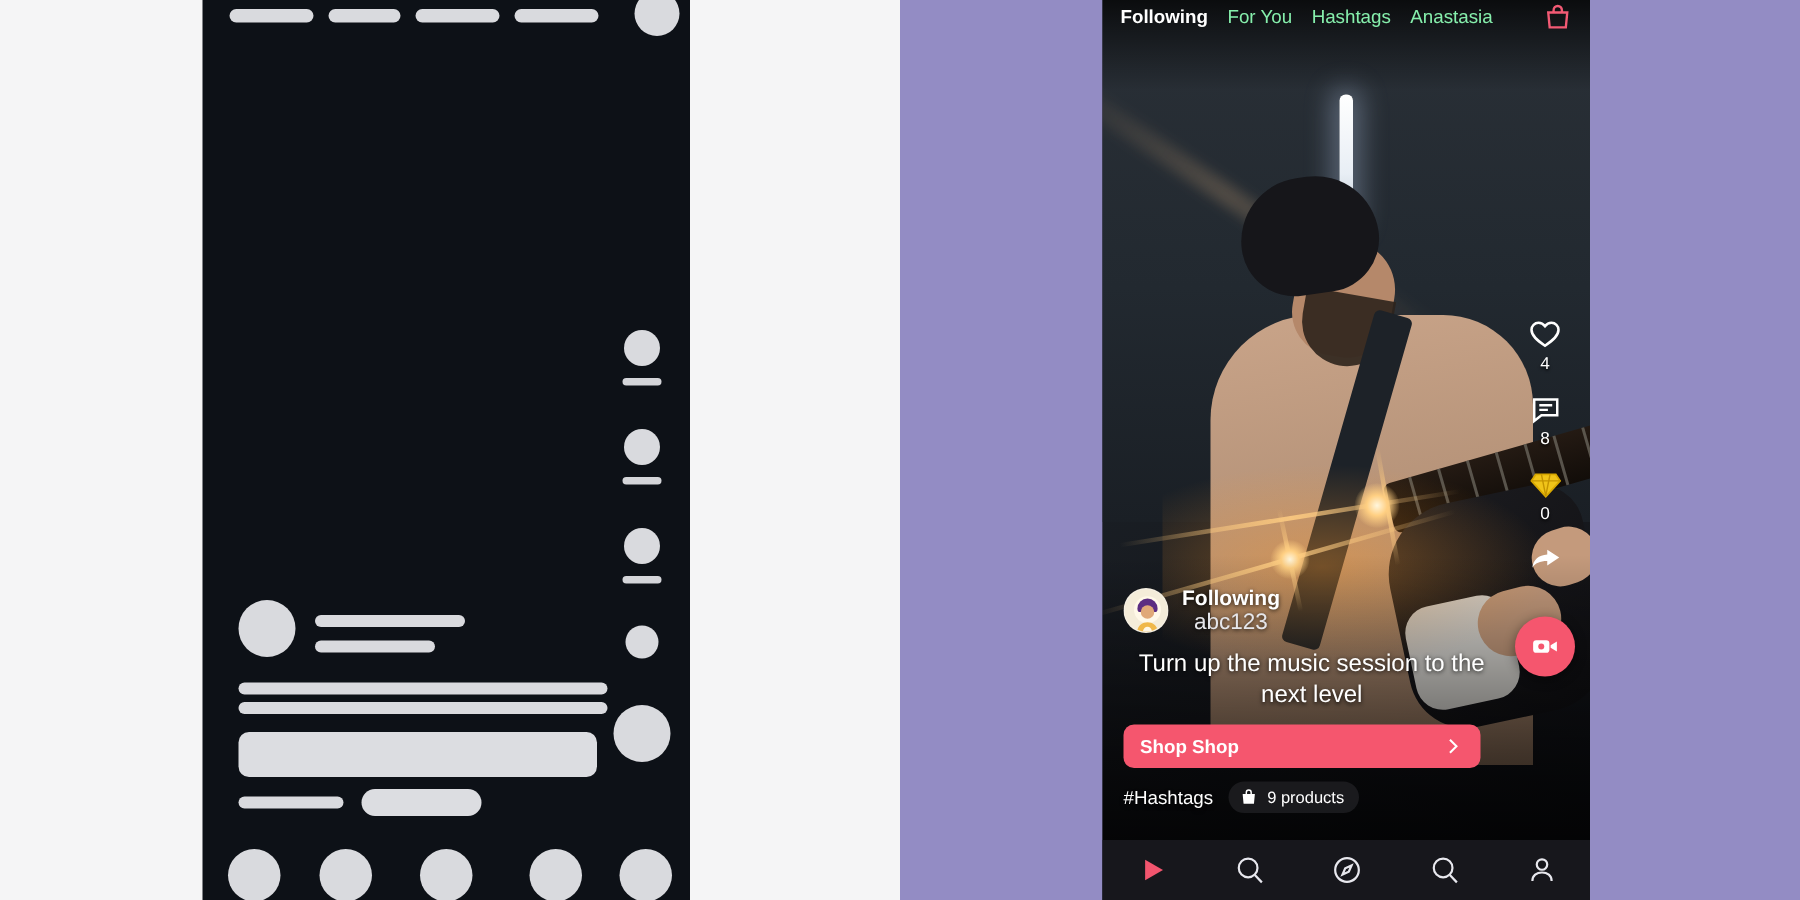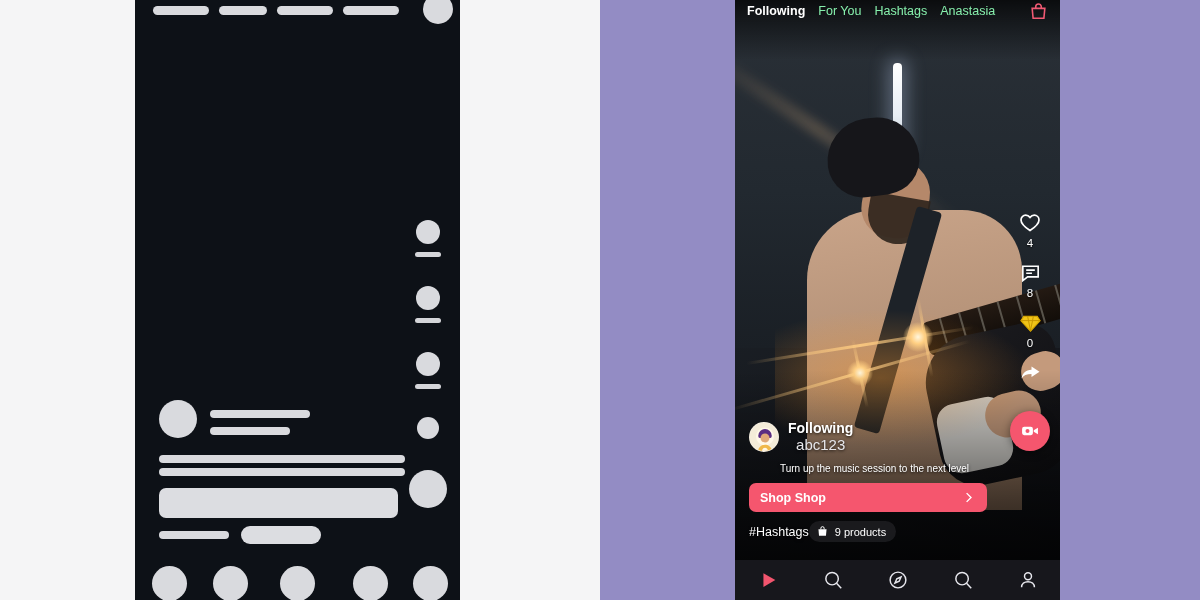--- a/index.html
+++ b/index.html
@@ -157,28 +157,28 @@
   
   .meta { position:absolute; left:14px; right:60px; bottom:58px; }
   .user-row { display:flex; align-items:center; gap:9px; margin-bottom:7px; }
   .avatar {
     width:30px; height:30px; border-radius:50%; overflow:hidden;
     background:#f2ead8; flex:none; position:relative;
     border:1px solid rgba(255,255,255,.25);
   }
   .uname { color:#fff; font-size:14px; font-weight:bold; line-height:1.15; text-shadow:0 1px 3px rgba(0,0,0,.8); }
   .uhandle { color:#e6e6ea; font-size:15px; line-height:1.25; text-shadow:0 1px 3px rgba(0,0,0,.8); }
-  .caption { color:#fff; font-size:10px; line-height:1.35; margin-bottom:8px; max-width:252px;
+  .caption { color:#fff; font-size:16px; line-height:1.35; margin-bottom:8px; max-width:252px;
              text-shadow:0 1px 3px rgba(0,0,0,.85); }
   .shop-btn {
     display:flex; align-items:center; justify-content:space-between;
     background:#f5566e; color:#fff; border-radius:7px;
     padding:7px 11px; width:238px; font-size:12.5px; font-weight:bold;
   }
-  .tagrow { display:flex; align-items:center; gap:0; margin-top:9px; }
+  .tagrow { display:flex; align-items:center; gap:10px; margin-top:9px; }
   .hashtag { color:#fff; font-size:12.5px; text-shadow:0 1px 3px rgba(0,0,0,.8); }
   .prod-pill {
     display:flex; align-items:center; gap:6px;
     background:rgba(30,30,34,.82); border-radius:99px; padding:4px 10px 4px 7px;
     color:#fff; font-size:11px;
   }
 
   
   .botnav {
     position:absolute; left:0; bottom:0; width:100%; height:40px;

